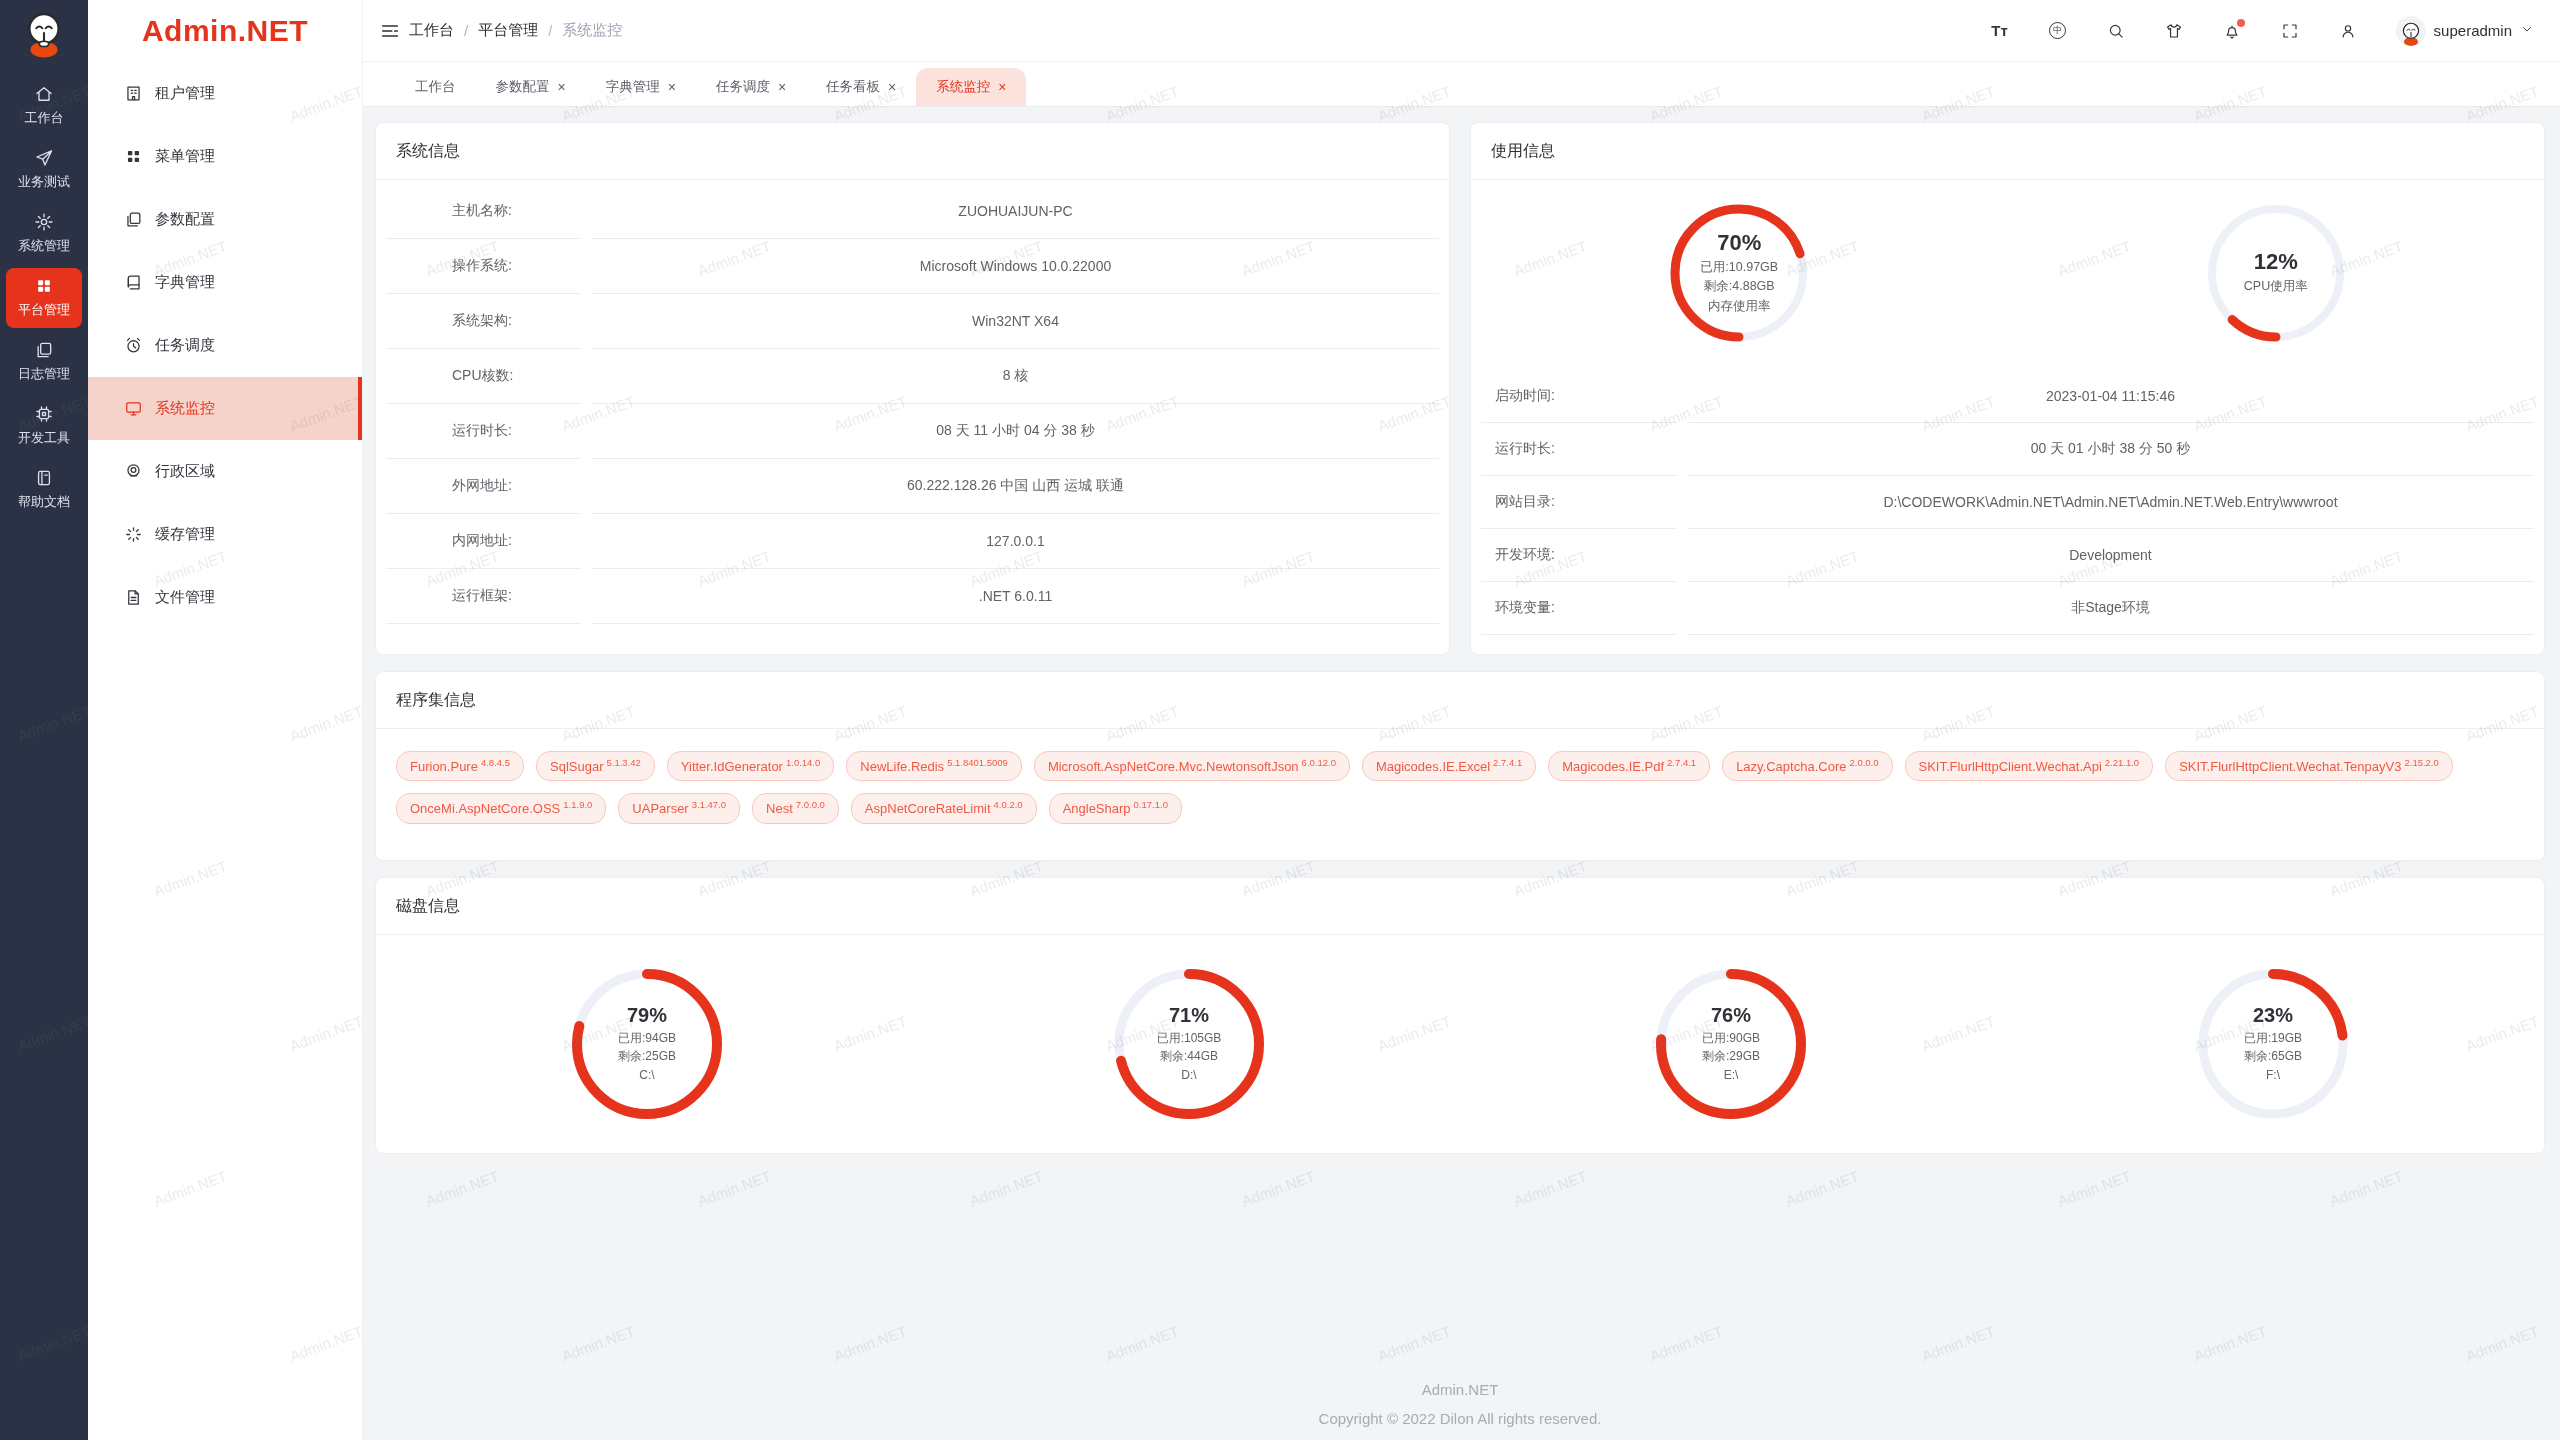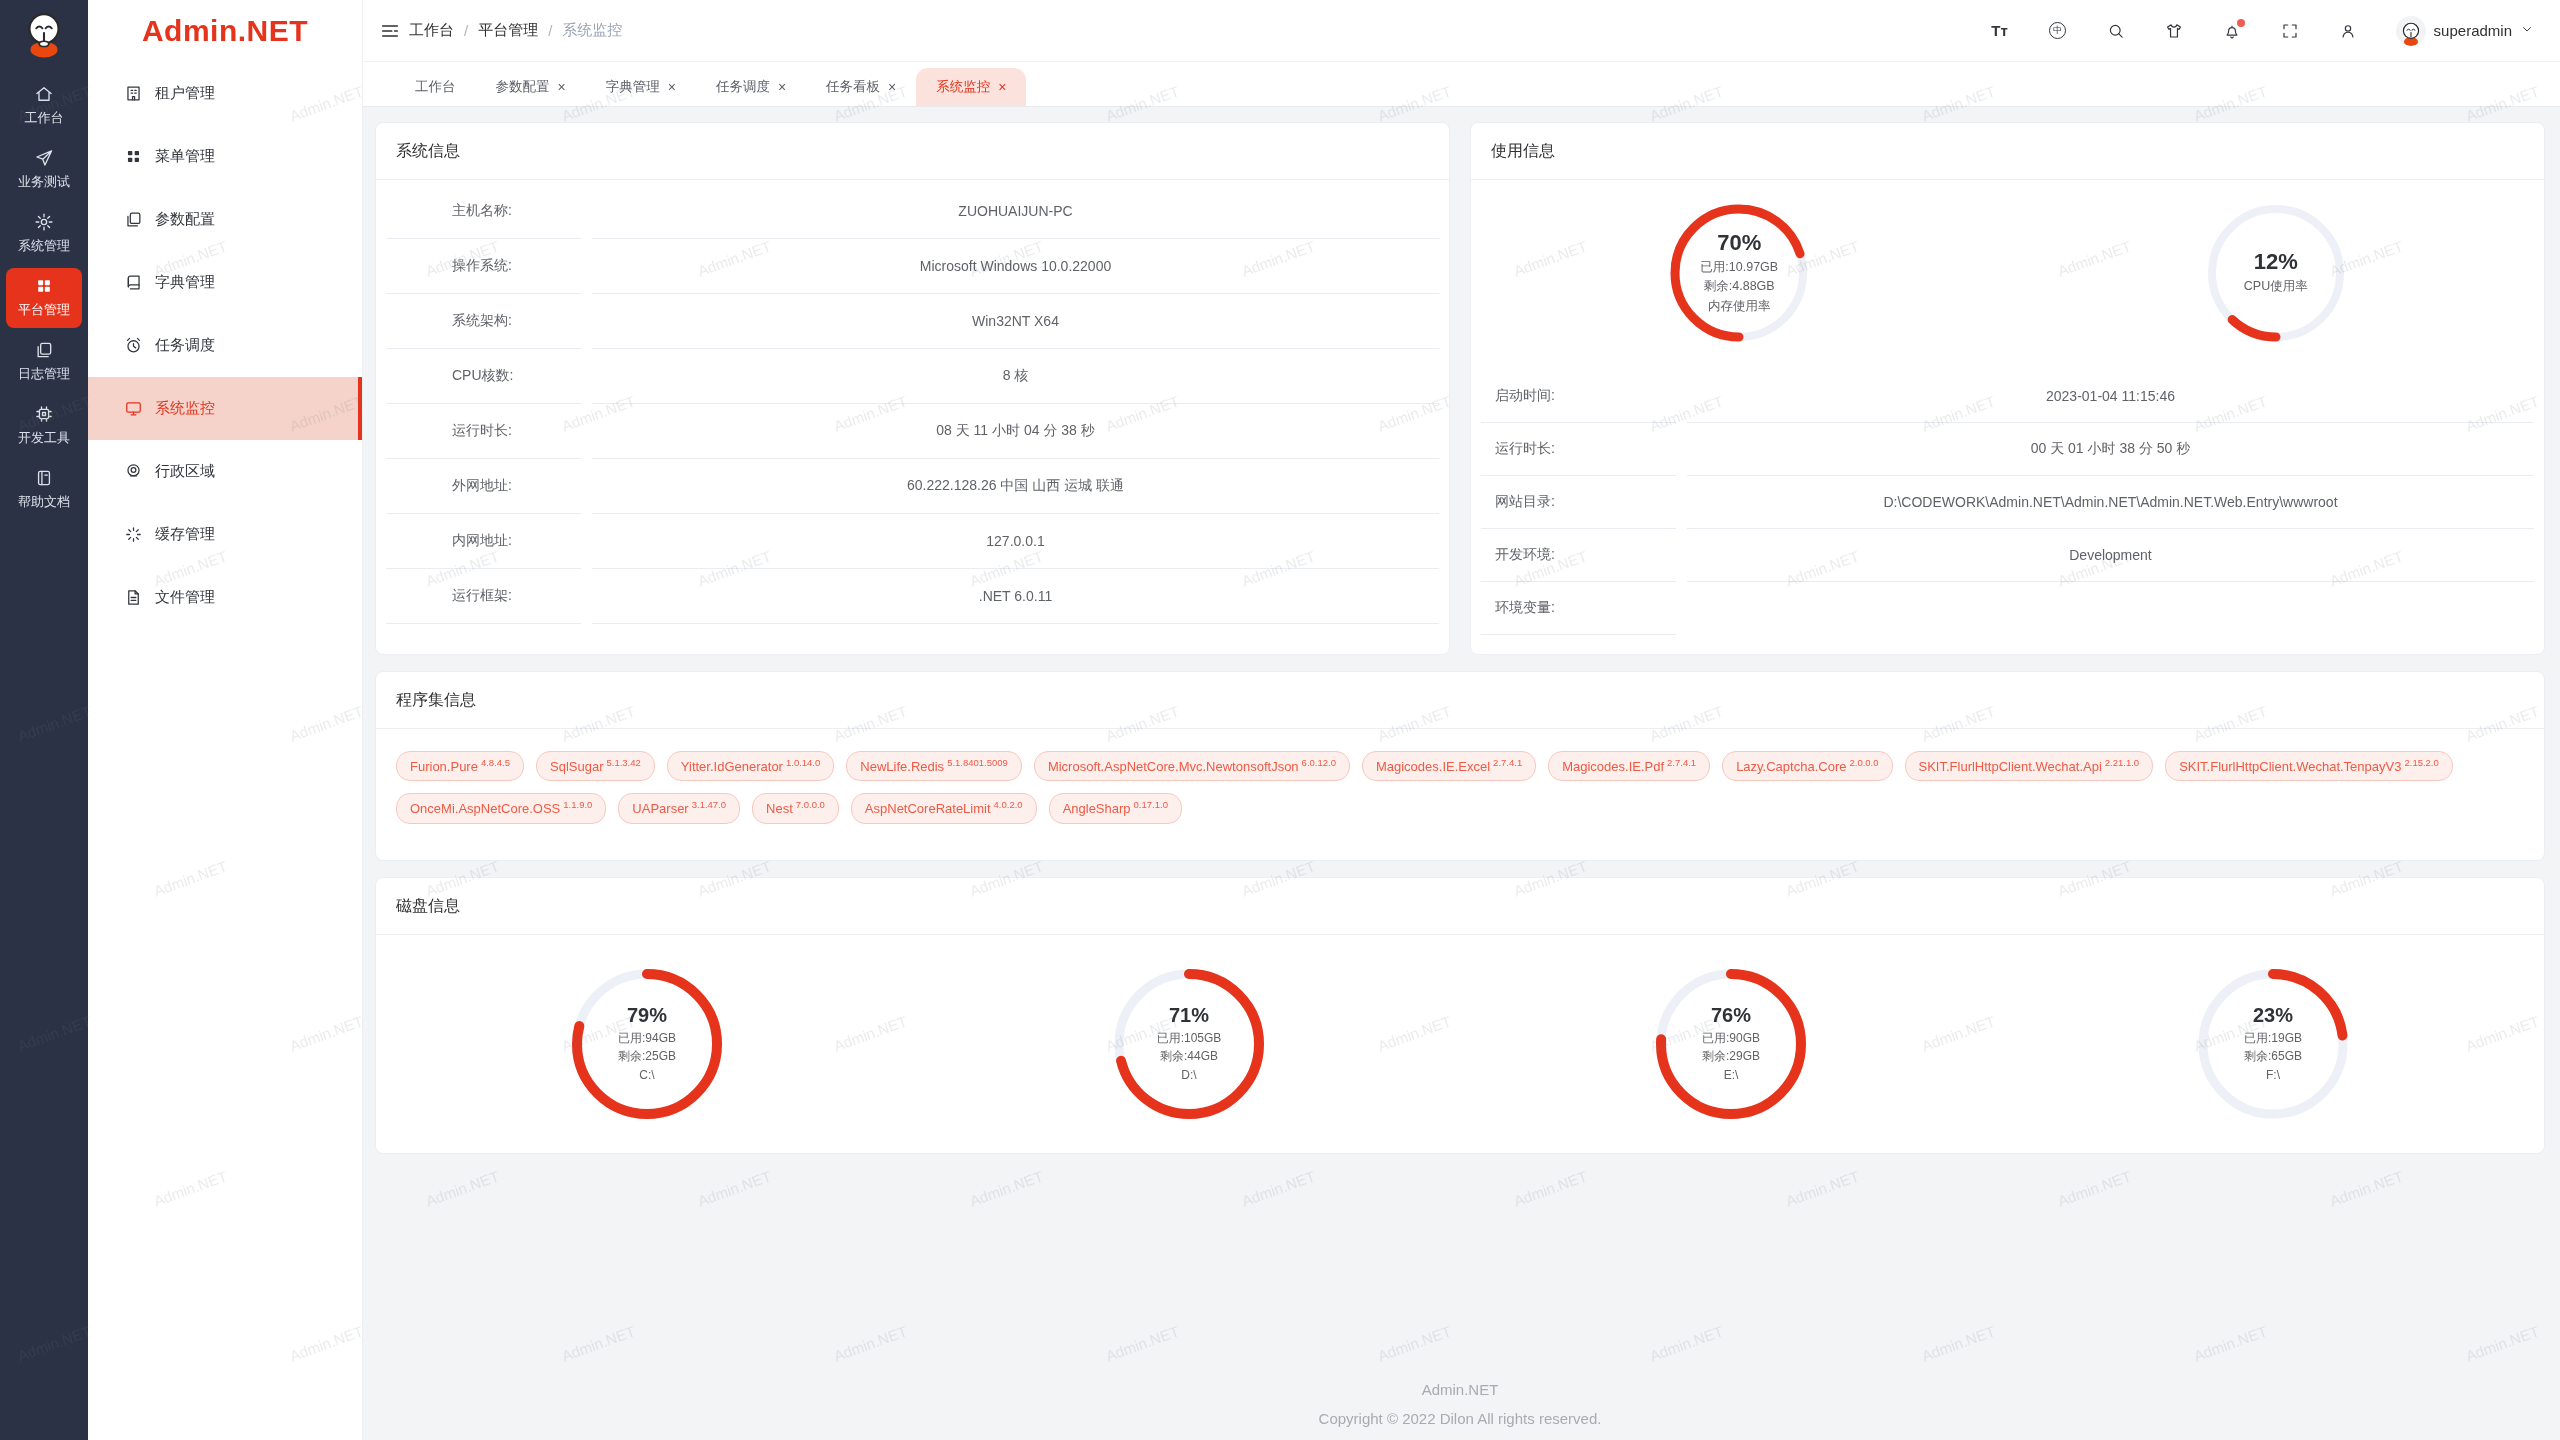--- a/index.html
+++ b/index.html
@@ -502,20 +502,21 @@
           <div class="desc-row">
                 <div class="desc-cell desc-label">网站目录:</div>
                 <div class="desc-cell desc-val">D:\CODEWORK\Admin.NET\Admin.NET\Admin.NET.Web.Entry\wwwroot</div>
               </div>
           <div class="desc-row">
                 <div class="desc-cell desc-label">开发环境:</div>
                 <div class="desc-cell desc-val">Development</div>
               </div>
           <div class="desc-row">
                 <div class="desc-cell desc-label">环境变量:</div>
+                <div class="desc-cell desc-val">非Stage环境</div>
               </div>
         </div>
       </section>
     </div>
 
     <section class="panel panel-asm">
       <div class="panel-head">程序集信息</div>
       <div class="tags">
         <span class="tag"><span>Furion.Pure</span><sup>4.8.4.5</sup></span>
         <span class="tag"><span>SqlSugar</span><sup>5.1.3.42</sup></span>

